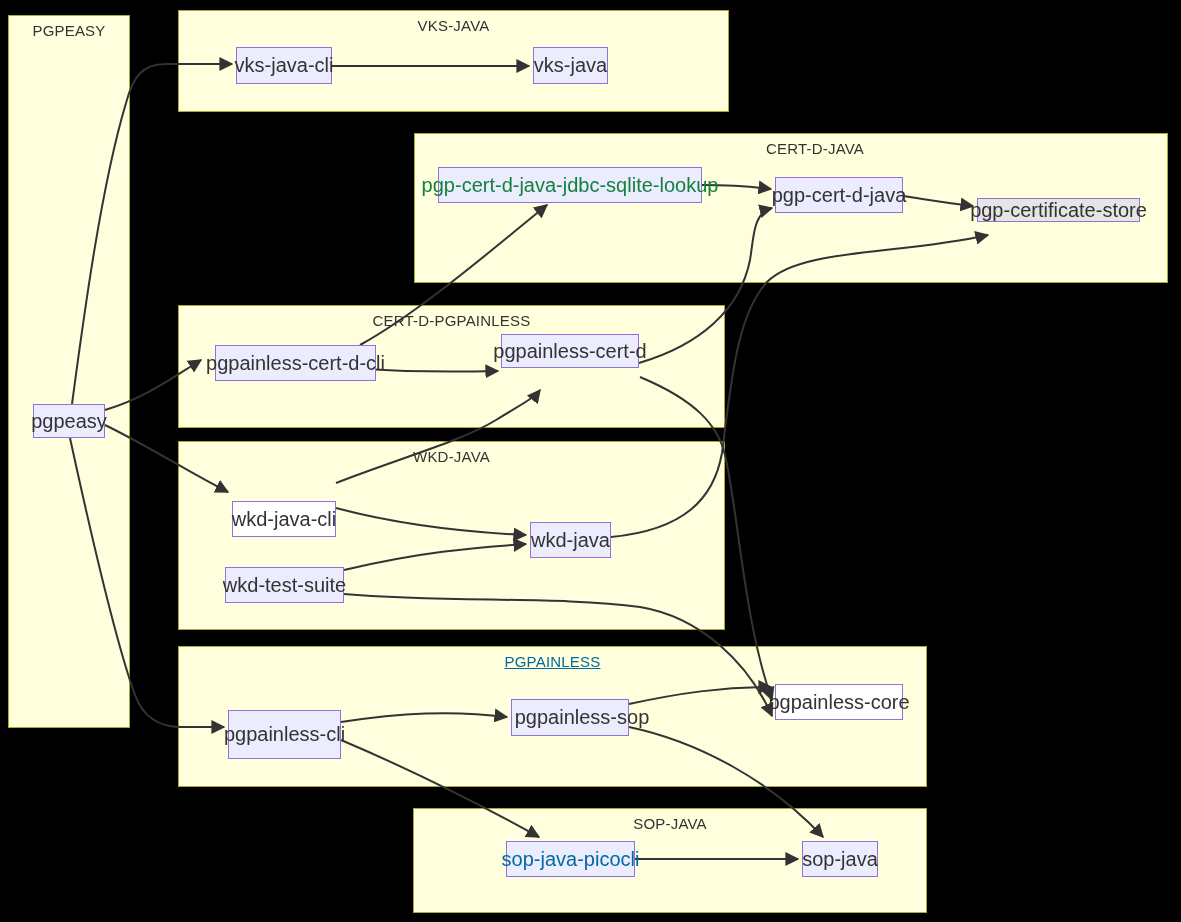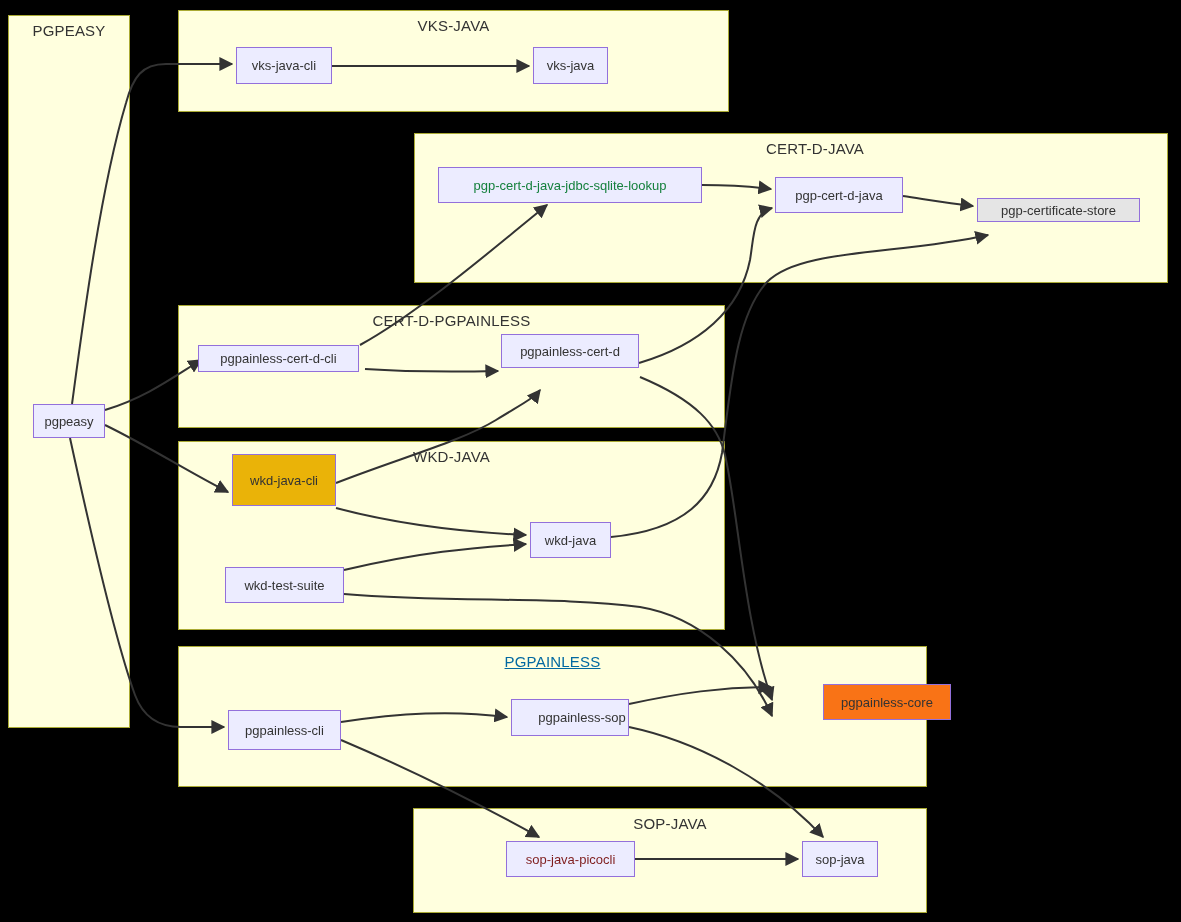--- a/index.html
+++ b/index.html
@@ -27,21 +27,21 @@
   }
   .node{
     position:absolute;
     background:#ececff;
     border:1.4px solid #9370db;
     box-sizing:border-box;
     display:flex;
     align-items:center;
     justify-content:center;
     color:#333333;
-    font-size:13px;
+    font-size:20px;
     white-space:nowrap;
     z-index:3;
   }
   svg.edge-layer{
     position:absolute;
     left:0;top:0;
     z-index:2;
   }
   path.edge{
     fill:none;
@@ -106,24 +106,24 @@
         <path class="edge" d="M 635 859 L 798 859" marker-end="url(#arrowhead)" stroke="#333333"></path>
       </g>
   </svg>
   <div>
       <div class="node" style="left: 33px; top: 404px; width: 72px; height: 34px; background: rgb(236, 236, 255); border-color: rgb(147, 112, 219); color: rgb(51, 51, 51);">pgpeasy</div>
       <div class="node" style="left: 236px; top: 47px; width: 96px; height: 37px; background: rgb(236, 236, 255); border-color: rgb(147, 112, 219); color: rgb(51, 51, 51);">vks-java-cli</div>
       <div class="node" style="left: 533px; top: 47px; width: 75px; height: 37px; background: rgb(236, 236, 255); border-color: rgb(147, 112, 219); color: rgb(51, 51, 51);">vks-java</div>
       <div class="node" style="left: 438px; top: 167px; width: 264px; height: 36px; background: rgb(236, 236, 255); border-color: rgb(147, 112, 219); color: #15803d;">pgp-cert-d-java-jdbc-sqlite-lookup</div>
       <div class="node" style="left: 775px; top: 177px; width: 128px; height: 36px; background: rgb(236, 236, 255); border-color: rgb(147, 112, 219); color: rgb(51, 51, 51);">pgp-cert-d-java</div>
       <div class="node" style="left: 977px; top: 198px; width: 163px; height: 24px; background: #e5e5e5; border-color: rgb(147, 112, 219); color: rgb(51, 51, 51);">pgp-certificate-store</div>
-      <div class="node" style="left: 198px; top: 345px; width: 161px; height: 27px; background: rgb(236, 236, 255); border-color: rgb(147, 112, 219); color: rgb(51, 51, 51);">pgpainless-cert-d-cli</div>
+      <div class="node" style="left: 215px; top: 345px; width: 161px; height: 36px; background: rgb(236, 236, 255); border-color: rgb(147, 112, 219); color: rgb(51, 51, 51);">pgpainless-cert-d-cli</div>
       <div class="node" style="left: 501px; top: 334px; width: 138px; height: 34px; background: rgb(236, 236, 255); border-color: rgb(147, 112, 219); color: rgb(51, 51, 51);">pgpainless-cert-d</div>
-      <div class="node" style="left: 232px; top: 454px; width: 104px; height: 52px; background: #eab308; border-color: rgb(147, 112, 219); color: rgb(51, 51, 51);">wkd-java-cli</div>
+      <div class="node" style="left: 232px; top: 501px; width: 104px; height: 36px; background: #ffffff; border-color: rgb(147, 112, 219); color: rgb(51, 51, 51);">wkd-java-cli</div>
       <div class="node" style="left: 530px; top: 522px; width: 81px; height: 36px; background: rgb(236, 236, 255); border-color: rgb(147, 112, 219); color: rgb(51, 51, 51);">wkd-java</div>
       <div class="node" style="left: 225px; top: 567px; width: 119px; height: 36px; background: rgb(236, 236, 255); border-color: rgb(147, 112, 219); color: rgb(51, 51, 51);">wkd-test-suite</div>
-      <div class="node" style="left: 228px; top: 710px; width: 113px; height: 40px; background: rgb(236, 236, 255); border-color: rgb(147, 112, 219); color: rgb(51, 51, 51);">pgpainless-cli</div>
+      <div class="node" style="left: 228px; top: 710px; width: 113px; height: 49px; background: rgb(236, 236, 255); border-color: rgb(147, 112, 219); color: rgb(51, 51, 51);">pgpainless-cli</div>
       <div class="node" style="left: 511px; top: 699px; width: 118px; height: 37px; background: rgb(236, 236, 255); border-color: rgb(147, 112, 219); color: rgb(51, 51, 51); padding-left: 24px;">pgpainless-sop</div>
-      <div class="node" style="left: 775px; top: 684px; width: 128px; height: 36px; background: #f97316; border-color: rgb(147, 112, 219); color: rgb(51, 51, 51); margin-left: 48px;">pgpainless-core</div>
-      <div class="node" style="left: 506px; top: 841px; width: 129px; height: 36px; background: rgb(236, 236, 255); border-color: rgb(147, 112, 219); color: #7f1d1d;">sop-java-picocli</div>
+      <div class="node" style="left: 775px; top: 684px; width: 128px; height: 36px; background: #ffffff; border-color: rgb(147, 112, 219); color: rgb(51, 51, 51);">pgpainless-core</div>
+      <div class="node" style="left: 506px; top: 841px; width: 129px; height: 36px; background: rgb(236, 236, 255); border-color: rgb(147, 112, 219); color: #0369a1;">sop-java-picocli</div>
       <div class="node" style="left: 802px; top: 841px; width: 76px; height: 36px; background: rgb(236, 236, 255); border-color: rgb(147, 112, 219); color: rgb(51, 51, 51);">sop-java</div>
     </div>
 </div>
 
 </body></html>

